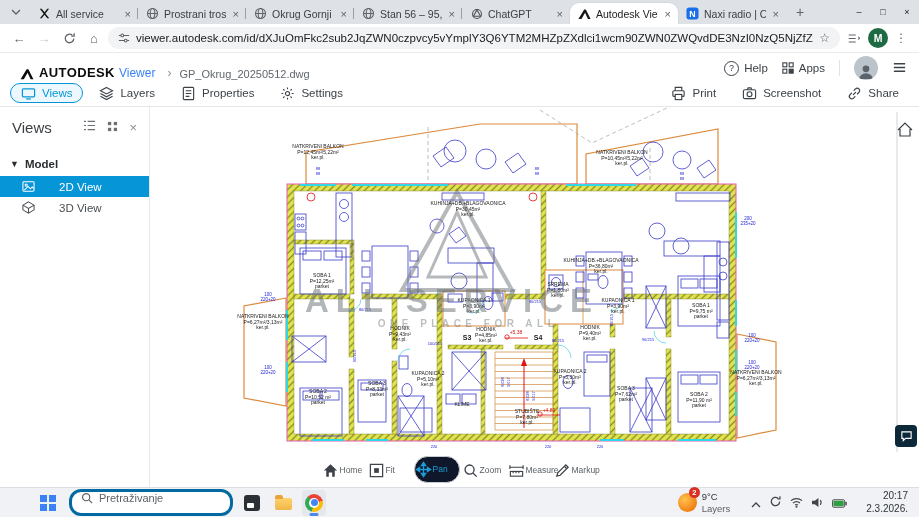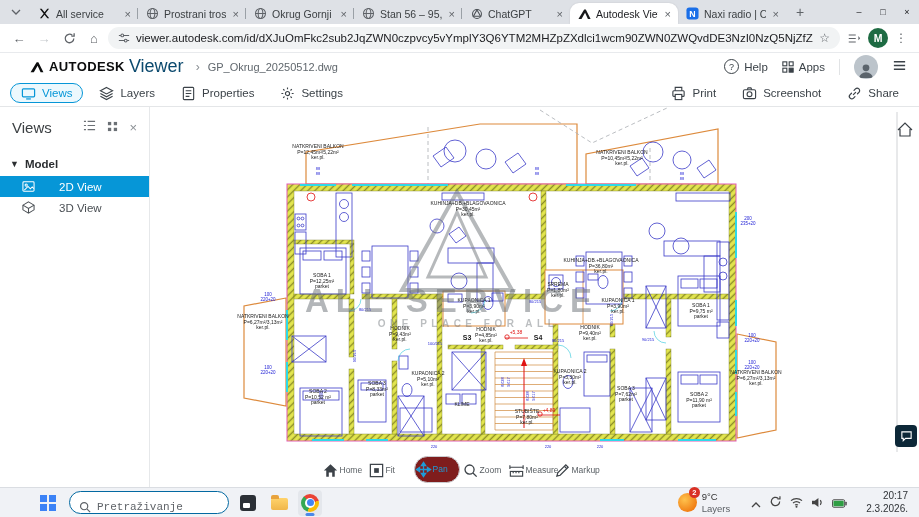--- a/index.html
+++ b/index.html
@@ -27,24 +27,24 @@
   .nav{width:22px;height:22px;display:flex;align-items:center;justify-content:center;font-size:13px;color:#5f6368;}
   .nav.dis{color:#c6cacd;}
   .omni{flex:1;height:22px;background:#f1f3f4;border-radius:11px;display:flex;align-items:center;
         padding:0 10px;gap:6px;min-width:0;}
   .omni .url{flex:1;font-size:11.5px;color:#202124;white-space:nowrap;overflow:hidden;}
   .star{font-size:12px;color:#5f6368;}
   .avatarM{width:20px;height:20px;border-radius:50%;background:#1e6b43;color:#fff;font-size:10.5px;
            font-weight:bold;display:flex;align-items:center;justify-content:center;}
   .dots{font-size:12px;color:#5f6368;padding:0 4px;}
   
-  .adskheader{position:absolute;top:53px;left:18px;right:0;height:27px;background:#fff;display:flex;
-              align-items:center;padding:0 12px;box-sizing:border-box;}
+  .adskheader{position:absolute;top:53px;left:8px;right:0;height:27px;background:#fff;display:flex;
+              align-items:flex-end;padding:0 12px;box-sizing:border-box;}
   .brand{font-weight:bold;font-size:13px;letter-spacing:.4px;color:#0b0c0d;margin-left:5px;}
-  .product{font-size:18px;color:#0c4a6e;margin-left:4px;}
+  .product{font-size:12px;color:#3b82f6;margin-left:4px;}
   .crumbsep{color:#8b9095;font-size:12px;margin:0 8px 0 12px;}
   .filename{font-size:11px;color:#60676d;}
   .hdr-right{margin-left:auto;display:flex;align-items:center;gap:14px;font-size:11.5px;color:#3b4248;}
   .hitem{display:flex;align-items:center;gap:5px;}
   .qmark{width:13px;height:13px;border:1.2px solid #3b4248;border-radius:50%;font-size:9px;display:flex;
          align-items:center;justify-content:center;}
   .havatar{width:24px;height:24px;border-radius:50%;background:#bcc4cb;display:flex;align-items:flex-end;
            justify-content:center;overflow:hidden;}
   .vline{width:1px;height:16px;background:#e1e3e5;}
   
@@ -62,31 +62,31 @@
   .caret{font-size:9px;color:#2b2e31;}
   .view-item{display:flex;align-items:center;gap:24px;height:21px;padding:0 10px 0 22px;font-size:11.5px;color:#4a4f54;}
   .view-item.active{background:#0696d7;color:#fff;}
   
   .canvas{position:absolute;top:107px;left:150px;width:769px;height:380px;background:#fff;}
   .canvas svg{position:absolute;inset:0;}
   
   .viewbar{position:absolute;bottom:30px;left:50%;transform:translateX(-50%);height:34px;display:flex;
            align-items:center;gap:2px;background:#fff;}
   .vb-item{width:44px;display:flex;flex-direction:row;align-items:center;gap:1px;font-size:8.5px;color:#5a6065;}
-  .vb-item.active{color:#1f9bd6;border:1px solid #c9ccd0;border-radius:17px;padding:4px 0;background:#7f1d1d;margin-top:-2px;}
+  .vb-item.active{color:#1f9bd6;border:1px solid #c9ccd0;border-radius:17px;padding:4px 0;background:#0f172a;margin-top:-2px;}
   .fb-btn{position:absolute;right:2px;bottom:70px;width:22px;height:22px;background:#0d2838;border-radius:4px;
           display:flex;align-items:center;justify-content:center;}
   
   .taskbar{position:absolute;left:0;right:0;bottom:0;height:30px;background:#f0f2f6;border-top:1px solid #dadde2;
            display:flex;align-items:center;box-sizing:border-box;}
   .winlogo{width:16px;height:16px;margin-left:40px;display:grid;grid-template-columns:1fr 1fr;
            grid-template-rows:1fr 1fr;gap:2px;}
   .winlogo span{background:#3b82f6;}
-  .searchpill{margin-left:13px;width:140px;height:21px;background:#fff;border:1px solid #0369a1;border-radius:12px;
-              display:flex;align-items:flex-end;padding:0 9px;gap:6px;font-size:11px;color:#5f6368;font-family:Liberation Mono, monospace;}
+  .searchpill{margin-left:13px;width:140px;height:21px;background:#fff;border:3px solid #0369a1;border-radius:12px;
+              display:flex;align-items:flex-start;padding:0 9px;gap:6px;font-size:11px;color:#5f6368;}
   .tb-app{position:relative;width:24px;height:26px;display:flex;align-items:center;justify-content:center;
           border-radius:4px;margin-left:7px;}
   .tb-app.open{background:#e4e7ec;}
   .tb-app.open::after{content:"";position:absolute;bottom:0;left:50%;transform:translateX(-50%);
                       width:9px;height:3px;border-radius:2px;background:#4b88e8;}
   .darkapp{width:16px;height:16px;background:#2b3036;border-radius:3px;position:relative;}
   .darkapp::after{content:"";position:absolute;left:3px;bottom:3px;width:7px;height:5px;background:#fff;border-radius:1px;}
   .folder{width:17px;height:12px;background:linear-gradient(#ffd36b,#f0b64a);border-radius:2px;position:relative;margin-top:3px;}
   .folder::before{content:"";position:absolute;top:-3px;left:0;width:8px;height:4px;background:#e8a33d;border-radius:2px 2px 0 0;}
   .chrome{width:18px;height:18px;border-radius:50%;position:relative;

